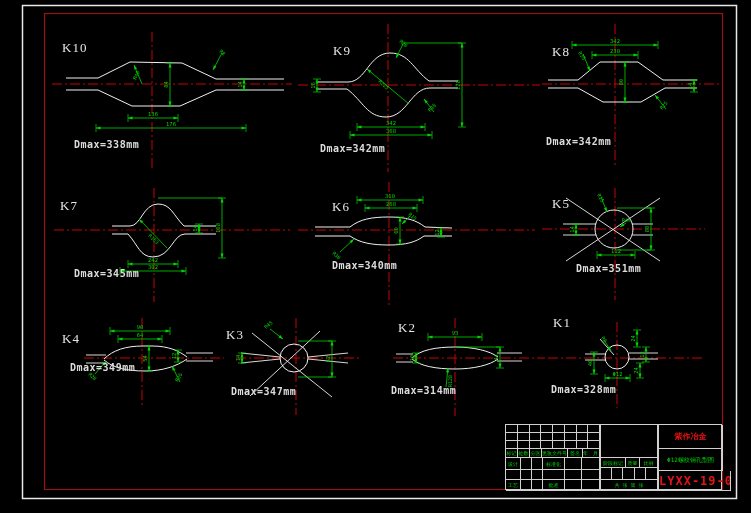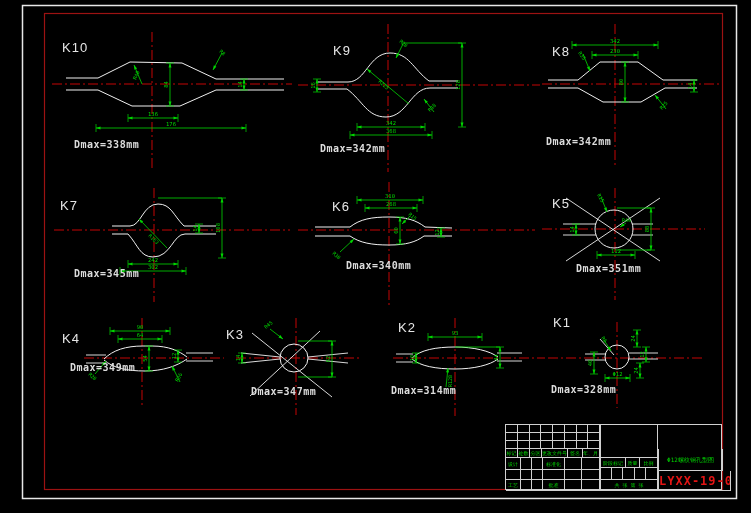--- a/index.html
+++ b/index.html
@@ -1,19 +1,19 @@
 <!DOCTYPE html>
 <html><head>
 <meta charset="utf-8">
 <style>
   html,body{margin:0;padding:0;background:#000;width:751px;height:513px;overflow:hidden;}
   .page{position:relative;width:751px;height:513px;background:#000;font-family:"DejaVu Sans Mono",monospace;}
   svg{position:absolute;left:0;top:0;}
   .labels span{position:absolute;display:block;}
-  .klabel{color:#e6e6e6;font-size:13px;letter-spacing:1px;font-family:Liberation Sans, sans-serif;}
+  .klabel{color:#e6e6e6;font-size:13px;letter-spacing:1px;font-family:Liberation Serif, serif;}
   .dmax{color:#dcdcdc;font-size:10px;font-weight:600;letter-spacing:0.5px;font-family:"DejaVu Sans Mono",monospace;}
   
   .tb{position:absolute;left:505px;top:424px;width:217px;height:66px;border:1px solid #d0d0d0;
       box-sizing:border-box;color:#00d800;background:#000;}
   .tb .cell{position:absolute;box-sizing:border-box;border-right:1px solid #d0d0d0;border-bottom:1px solid #d0d0d0;
       overflow:hidden;font-size:5px;line-height:8px;text-align:center;white-space:nowrap;color:#00d800;}
   .tb .big{border-left:1px solid #d0d0d0;}
   .tb .red{color:#e41414;font-weight:bold;}
 </style>
 </head>
@@ -377,24 +377,24 @@
     <span class="klabel" style="left:552px;top:196px">K5</span>
     <span class="klabel" style="left:62px;top:331px">K4</span>
     <span class="klabel" style="left:226px;top:327px">K3</span>
     <span class="klabel" style="left:398px;top:320px">K2</span>
     <span class="klabel" style="left:553px;top:315px">K1</span>
 
     <span class="dmax" style="left:74px;top:139px">Dmax=338mm</span>
     <span class="dmax" style="left:320px;top:143px">Dmax=342mm</span>
     <span class="dmax" style="left:546px;top:136px">Dmax=342mm</span>
     <span class="dmax" style="left:74px;top:268px">Dmax=345mm</span>
-    <span class="dmax" style="left:346px;top:260px">Dmax=340mm</span>
+    <span class="dmax" style="left:332px;top:260px">Dmax=340mm</span>
     <span class="dmax" style="left:576px;top:263px">Dmax=351mm</span>
     <span class="dmax" style="left:70px;top:362px">Dmax=349mm</span>
-    <span class="dmax" style="left:251px;top:386px">Dmax=347mm</span>
+    <span class="dmax" style="left:231px;top:386px">Dmax=347mm</span>
     <span class="dmax" style="left:391px;top:385px">Dmax=314mm</span>
     <span class="dmax" style="left:551px;top:384px">Dmax=328mm</span>
   </div>
 
   <div class="tb">
     <div id="tb-auto"></div>
 
     <div class="cell" style="left:0px;top:24px;width:12px;height:9px;line-height:9px">标记</div>
     <div class="cell" style="left:12px;top:24px;width:12px;height:9px;line-height:9px">处数</div>
     <div class="cell" style="left:24px;top:24px;width:12px;height:9px;line-height:9px">分区</div>
@@ -422,20 +422,21 @@
     <div class="cell" style="left:37px;top:55px;width:22px;height:11px;line-height:11px">批准</div>
     <div class="cell" style="left:59px;top:55px;width:17px;height:11px"></div>
     <div class="cell" style="left:76px;top:55px;width:18px;height:11px"></div>
 
     <div class="cell big" style="left:94px;top:0px;width:58px;height:33px"></div>
     <div class="cell big" style="left:94px;top:33px;width:26px;height:10px;line-height:10px">阶段标记</div>
     <div class="cell" style="left:120px;top:33px;width:14px;height:10px;line-height:10px">质量</div>
     <div class="cell" style="left:134px;top:33px;width:18px;height:10px;line-height:10px">比例</div>
     <div class="cell big" style="left:94px;top:55px;width:58px;height:11px;line-height:11px">共 张 第 张</div>
 
+    <div class="cell big red" style="left:152px;top:0px;width:65px;height:24px;line-height:24px;font-size:8px">紫作冶金</div>
     <div class="cell big" style="left:152px;top:24px;width:65px;height:22px;line-height:22px;font-size:6px">Φ12螺纹钢孔型图</div>
     <div class="cell big red" style="left:152px;top:46px;width:73px;height:20px;line-height:20px;font-size:12px;letter-spacing:1px">LYXX-19-0</div>
   <div class="cell" style="left: 0px; top: 0px; width: 11.75px; height: 8px;"></div>
       <div class="cell" style="left: 11.75px; top: 0px; width: 11.75px; height: 8px;"></div>
       <div class="cell" style="left: 23.5px; top: 0px; width: 11.75px; height: 8px;"></div>
       <div class="cell" style="left: 35.25px; top: 0px; width: 11.75px; height: 8px;"></div>
       <div class="cell" style="left: 47px; top: 0px; width: 11.75px; height: 8px;"></div>
       <div class="cell" style="left: 58.75px; top: 0px; width: 11.75px; height: 8px;"></div>
       <div class="cell" style="left: 70.5px; top: 0px; width: 11.75px; height: 8px;"></div>
       <div class="cell" style="left: 82.25px; top: 0px; width: 11.75px; height: 8px;"></div>

